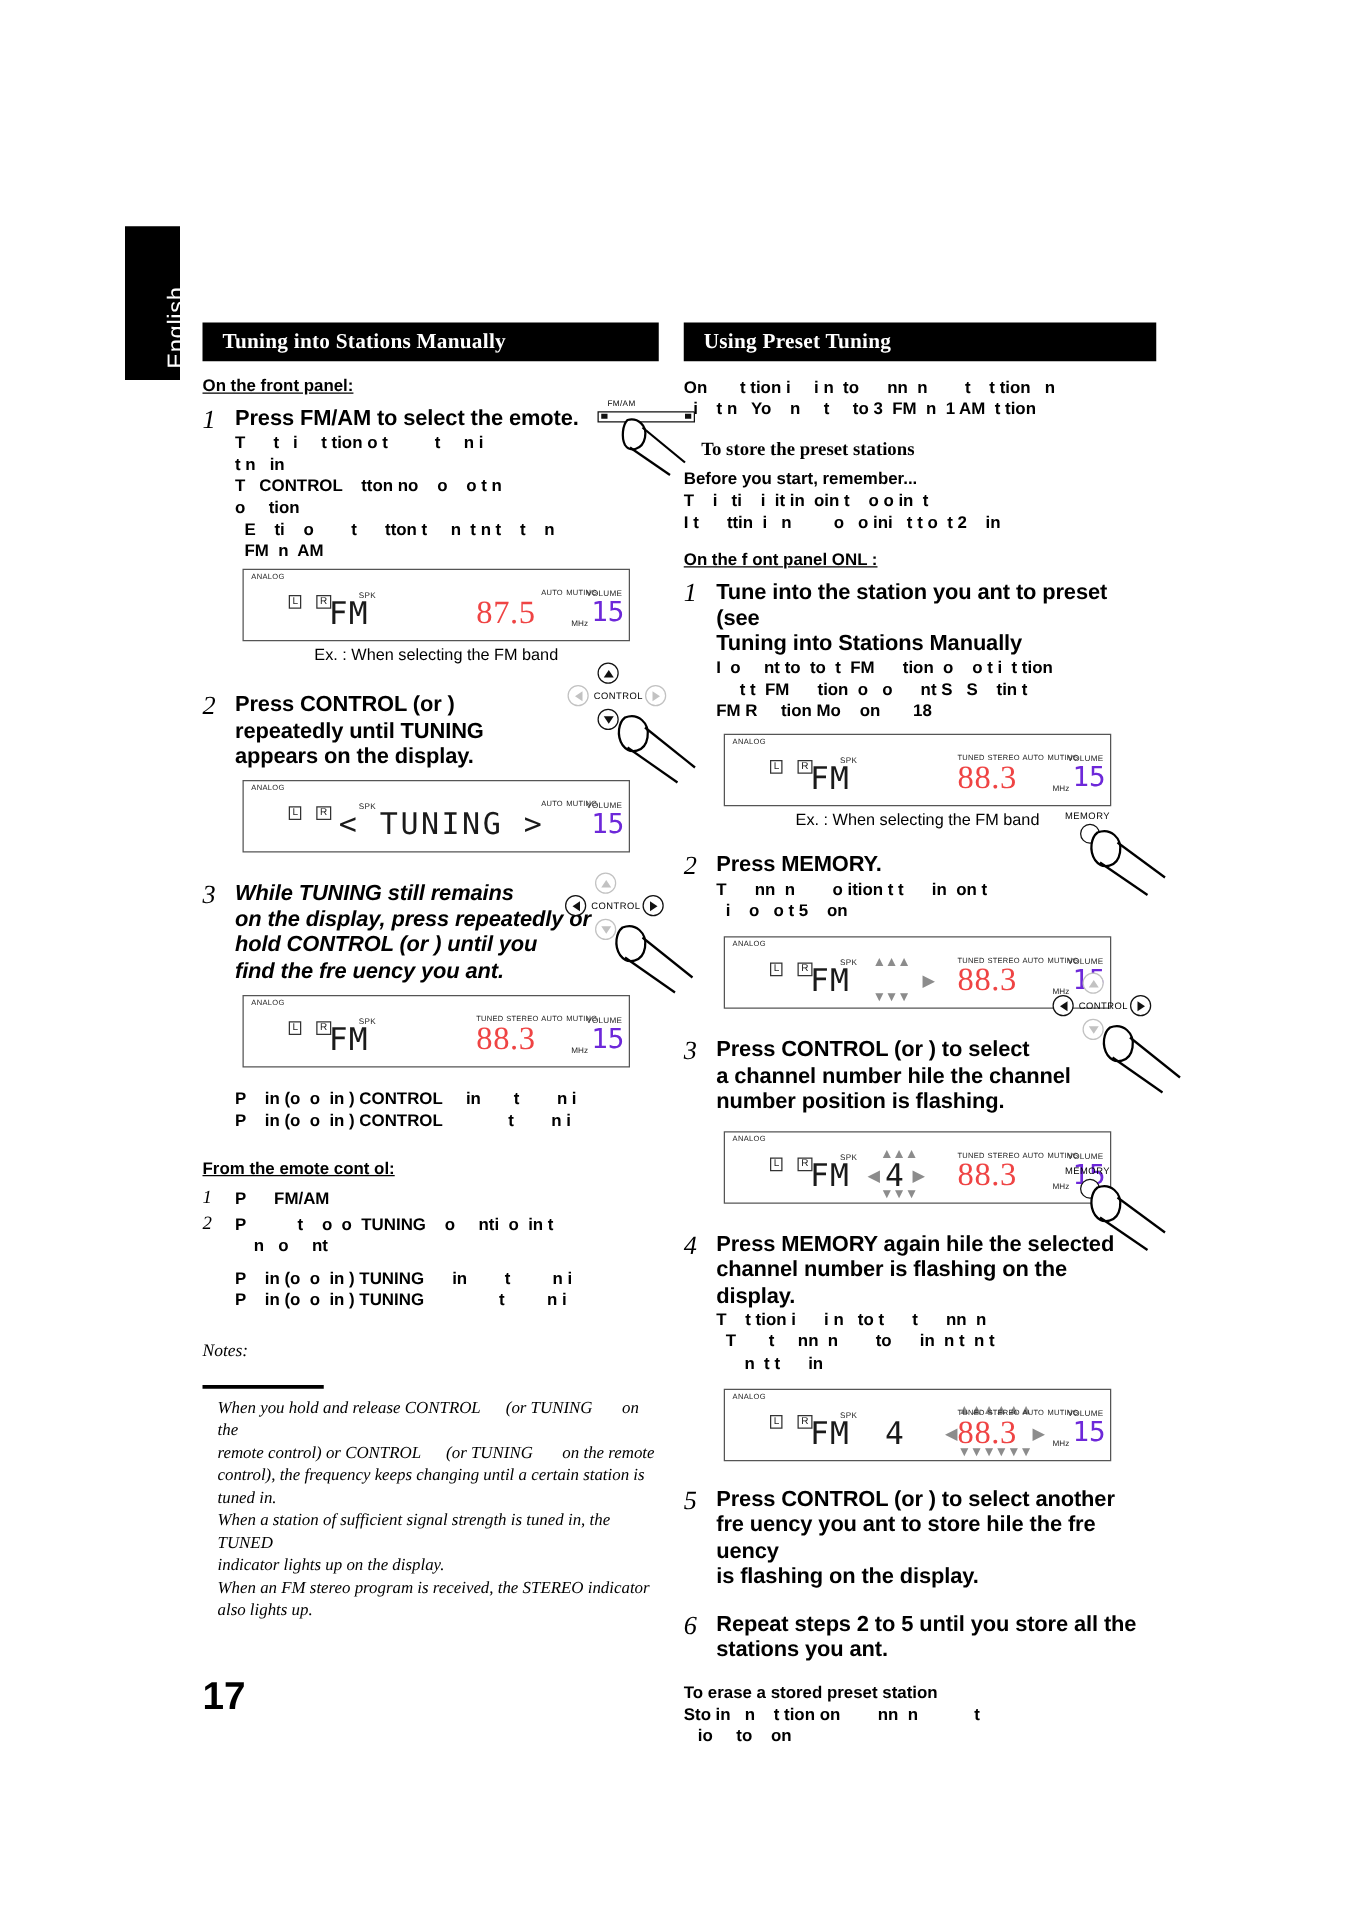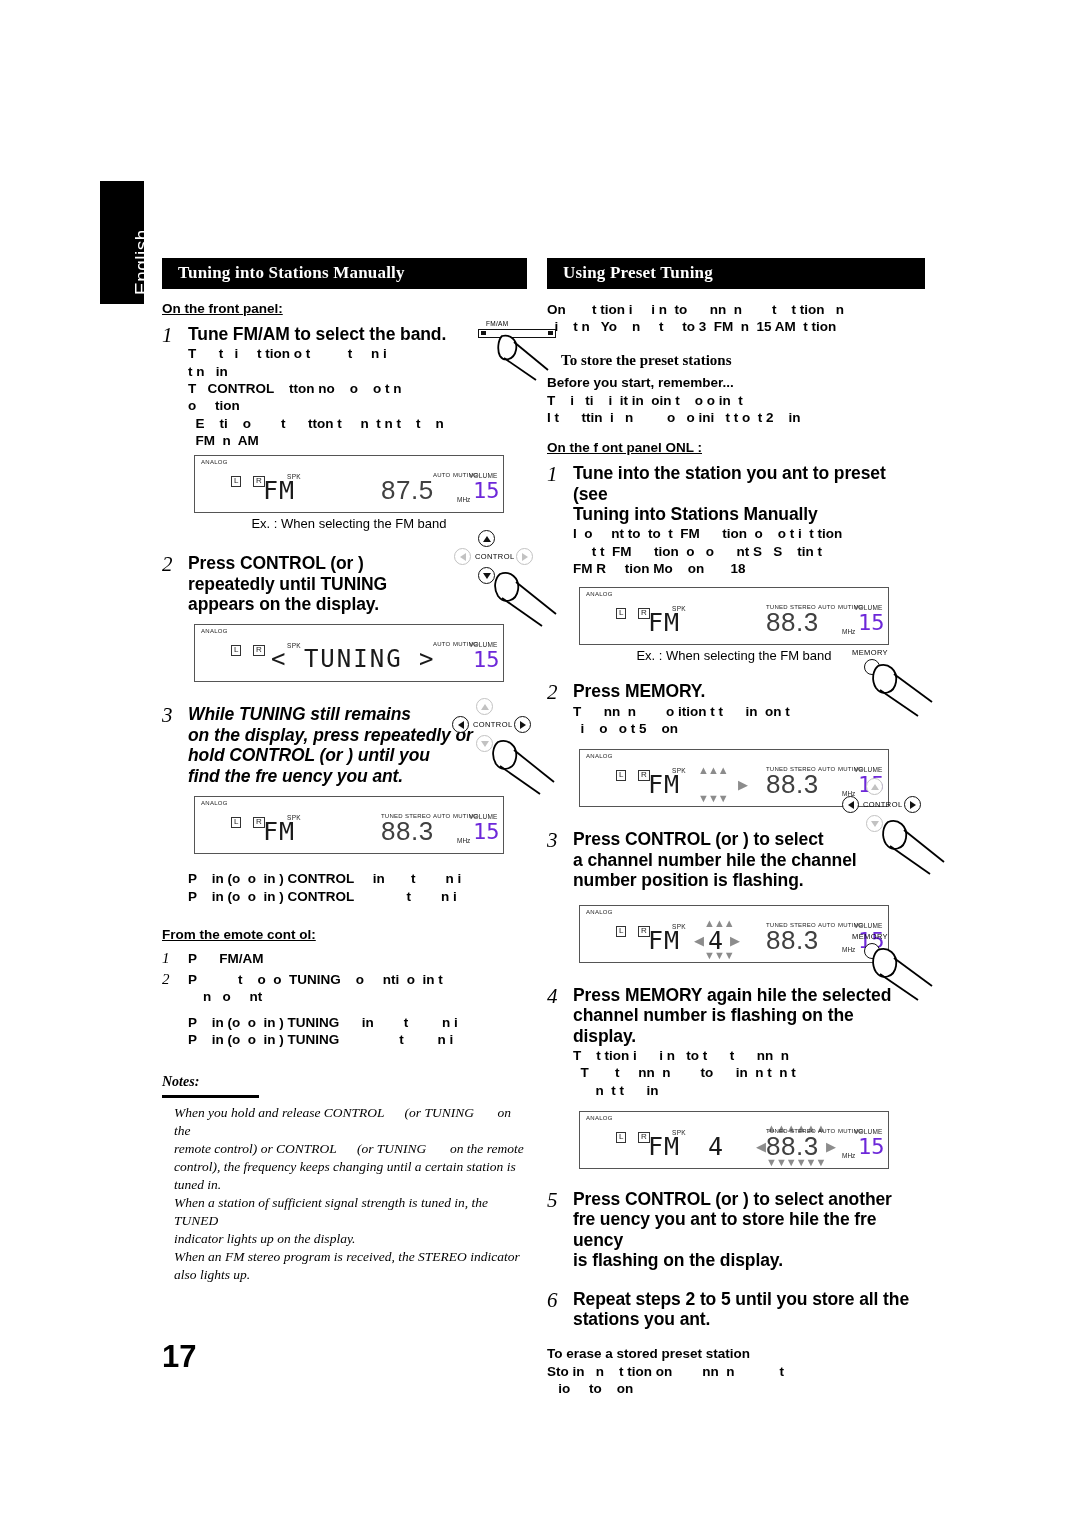--- a/index.html
+++ b/index.html
@@ -137,23 +137,22 @@
   }
 
   
   .notes-label {
     font-family: "Liberation Serif", serif;
     font-style: italic;
     font-size: 14px;
     border-bottom: 3px solid #000;
     display: inline-block;
     padding-right: 60px;
-    padding-bottom: 5px;
+    padding-bottom: 18px;
     margin-bottom: 6px;
-    font-weight: bold;
   }
   .notes-body {
     font-family: "Liberation Serif", serif;
     font-style: italic;
     font-size: 13.5px;
     line-height: 1.33;
     padding-left: 12px;
     white-space: pre-wrap;
   }
 
@@ -193,25 +192,25 @@
   }
   .lcd .ch-txt {
     position: absolute; left: 128px; top: 22px;
     font-family: "DejaVu Sans Mono", monospace;
     font-size: 25px;
     line-height: 1;
     color: #1a1a1a;
   }
   .lcd .freq {
     position: absolute; left: 186px; top: 21px;
-    font-family: Liberation Sans, sans-serif;
+    font-family: Liberation Serif, serif;
     font-size: 26px;
     letter-spacing: .5px;
     line-height: 1;
-    color: #404040;
+    color: #ef4444;
   }
   .lcd .tuning-txt {
     position: absolute; left: 76px; top: 22px;
     font-family: "DejaVu Sans Mono", monospace;
     font-size: 24px;
     letter-spacing: 2px;
     line-height: 1;
     color: #1a1a1a;
   }
   .lcd .ind {
@@ -340,21 +339,21 @@
 
 
   <div class="col col-left">
 
     <div class="band">Tuning into Stations Manually</div>
 
     <div class="sub-underline">On the front panel:</div>
 
     <div class="step">
       <div class="num">1</div>
-      <div class="head">Tune FM/AM to select the band.</div>
+      <div class="head">Press FM/AM to select the emote.</div>
       <div class="body">T      t   i     t tion o t          t     n i
 t n   in
 T   CONTROL    tton no    o    o t n
 o     tion
   E    ti    o        t      tton t     n  t n t    t    n
   FM  n  AM</div>
     </div>
 
     <div class="lcd">
       <div class="analog">ANALOG</div>
@@ -449,21 +448,21 @@
 also lights up.</div>
     </div>
 
   </div>
 
   <div class="col col-right">
 
     <div class="band">Using Preset Tuning</div>
 
     <div class="frag" style="margin-top:12px;">On       t tion i     i n  to      nn  n        t    t tion   n
-  i    t n   Yo    n     t     to 3  FM  n  15 AM  t tion</div>
+  i    t n   Yo    n     t     to 3  FM  n  1 AM  t tion</div>
 
     <div class="sub-serif">To store the preset stations</div>
 
     <div class="sub-bold">Before you start, remember...</div>
     <div class="frag">T    i   ti    i  it in  oin t    o o in  t
 I t      ttin  i   n         o   o ini   t t o  t 2    in</div>
 
     <div class="sub-underline" style="margin-top:14px;">On the f ont panel ONL :</div>
 
     <div class="step">

